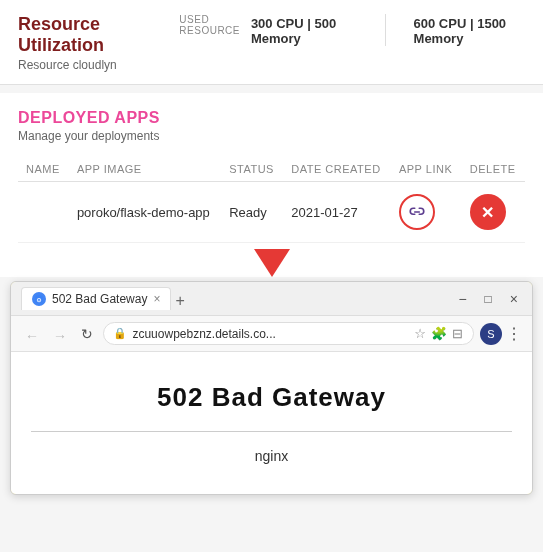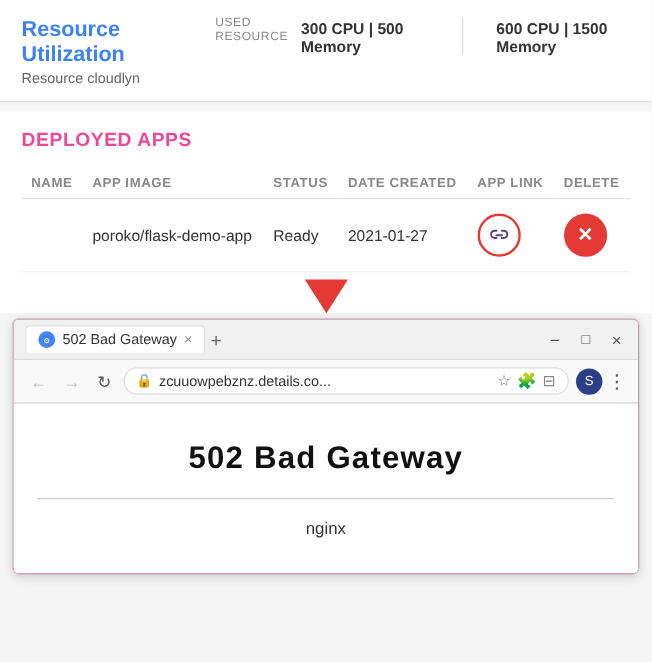--- a/index.html
+++ b/index.html
@@ -19,21 +19,21 @@
     }
     .resource-header {
       display: flex;
       align-items: flex-start;
       gap: 24px;
     }
     .resource-title-block {}
     .resource-title {
       font-size: 18px;
       font-weight: 700;
-      color: #3b82f6;
+      color: #7f1d1d;
     }
     .resource-subtitle {
       font-size: 12px;
       color: #666;
       margin-top: 2px;
     }
     .resource-stats {
       display: flex;
       gap: 24px;
       margin-left: auto;
@@ -84,21 +84,21 @@
     .apps-table {
       width: 100%;
       margin-top: 14px;
       border-collapse: collapse;
     }
     .apps-table thead tr {
       border-bottom: 1px solid #e0e0e0;
     }
     .apps-table thead th {
       font-size: 11px;
-      font-weight: 700;
+      font-weight: 400;
       color: #888;
       text-transform: uppercase;
       letter-spacing: 0.5px;
       padding: 6px 8px;
       text-align: left;
     }
     .apps-table tbody tr {
       border-bottom: 1px solid #f0f0f0;
     }
     .apps-table tbody td {
@@ -145,21 +145,21 @@
     .down-arrow {
       width: 0;
       height: 0;
       border-left: 18px solid transparent;
       border-right: 18px solid transparent;
       border-top: 28px solid #e53935;
     }
 
     
     .browser-window {
-      background: #be185d;
+      background: #fef9c3;
       border: 1px solid #ccc;
       border-radius: 6px;
       margin: 4px 10px 10px 10px;
       box-shadow: 0 2px 8px rgba(0,0,0,0.15);
       overflow: hidden;
     }
     .browser-tab {
       display: flex;
       align-items: center;
       background: #fff;
@@ -313,20 +313,21 @@
       <div class="stat-divider"></div>
       <div class="resource-stat-block">
         <span class="stat-value">600 CPU | 1500 Memory</span>
       </div>
     </div>
   </div>
 </div>
 
 <div class="deployed-section">
   <div class="deployed-title">DEPLOYED APPS</div>
+  <div class="deployed-subtitle">Manage your deployments</div>
 
   <table class="apps-table">
     <thead>
       <tr>
         <th>NAME</th>
         <th>APP IMAGE</th>
         <th>STATUS</th>
         <th>DATE CREATED</th>
         <th>APP LINK</th>
         <th>DELETE</th>

